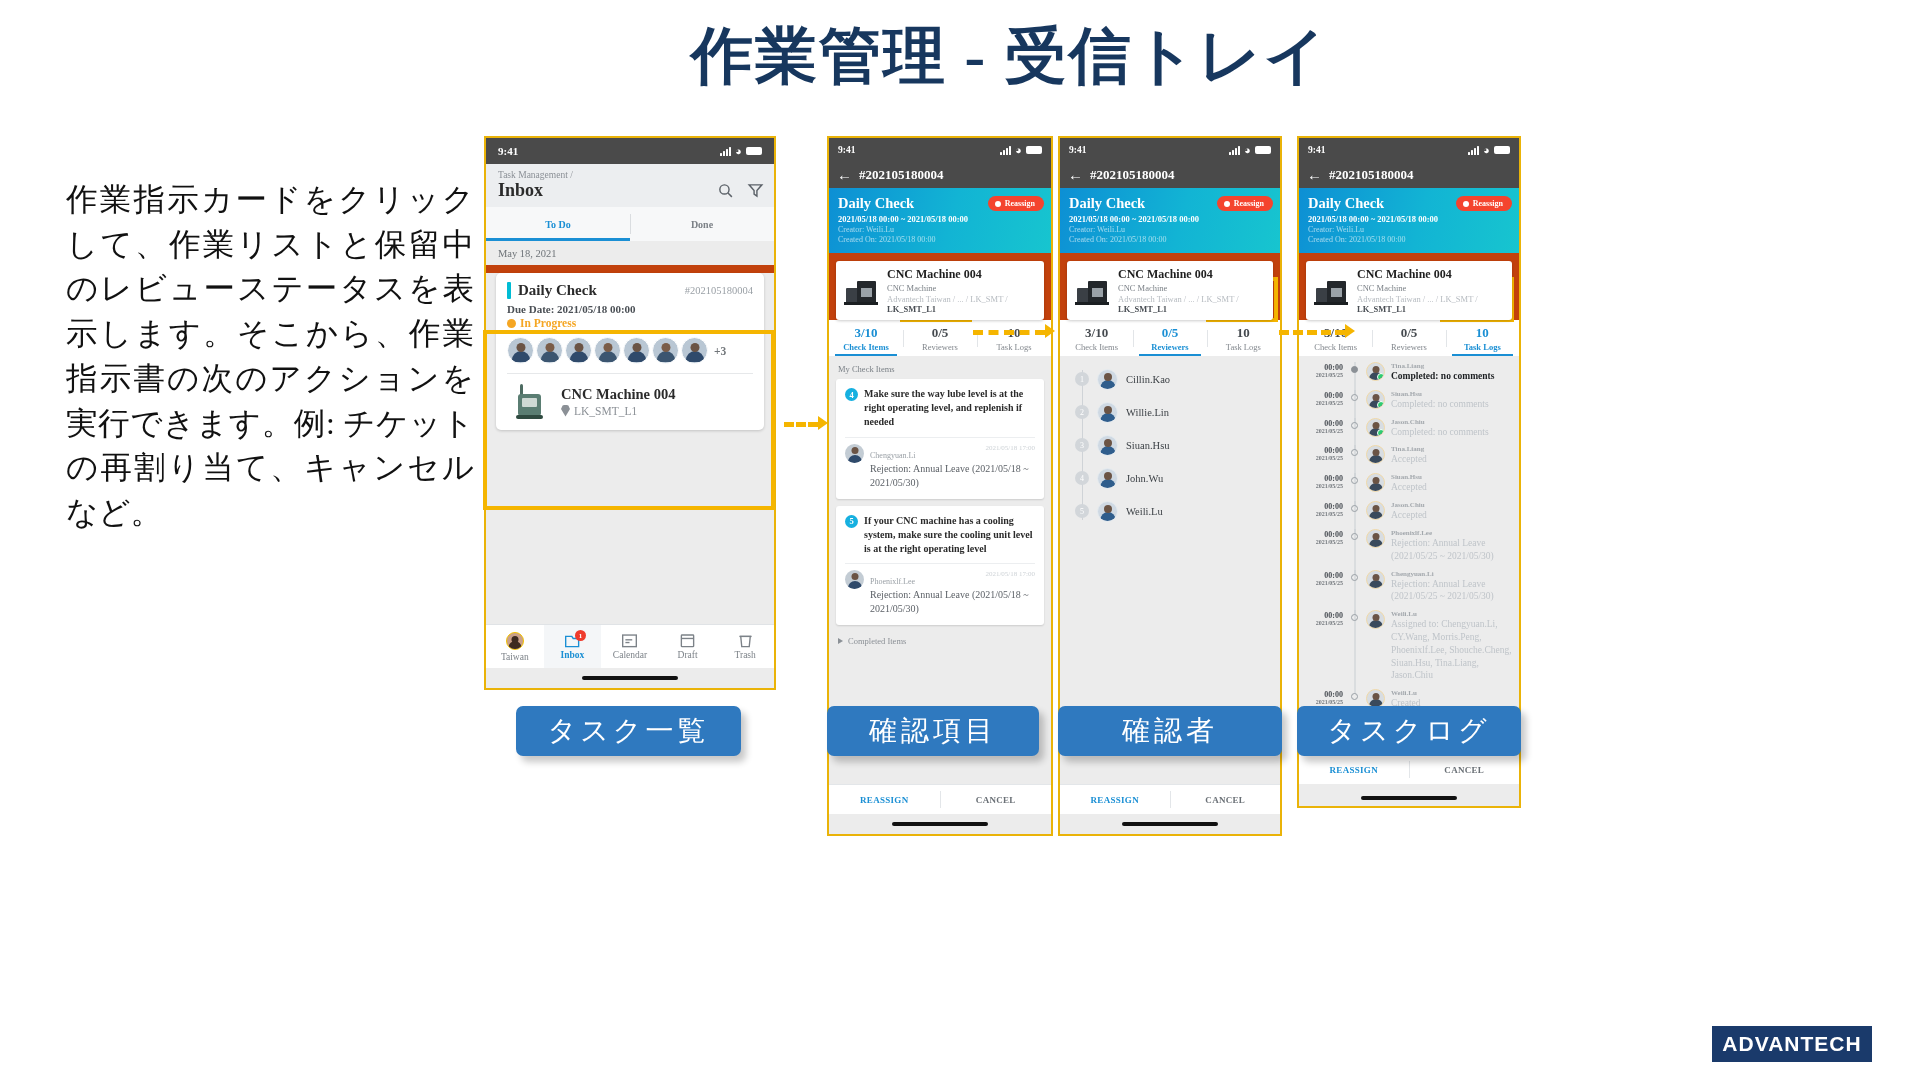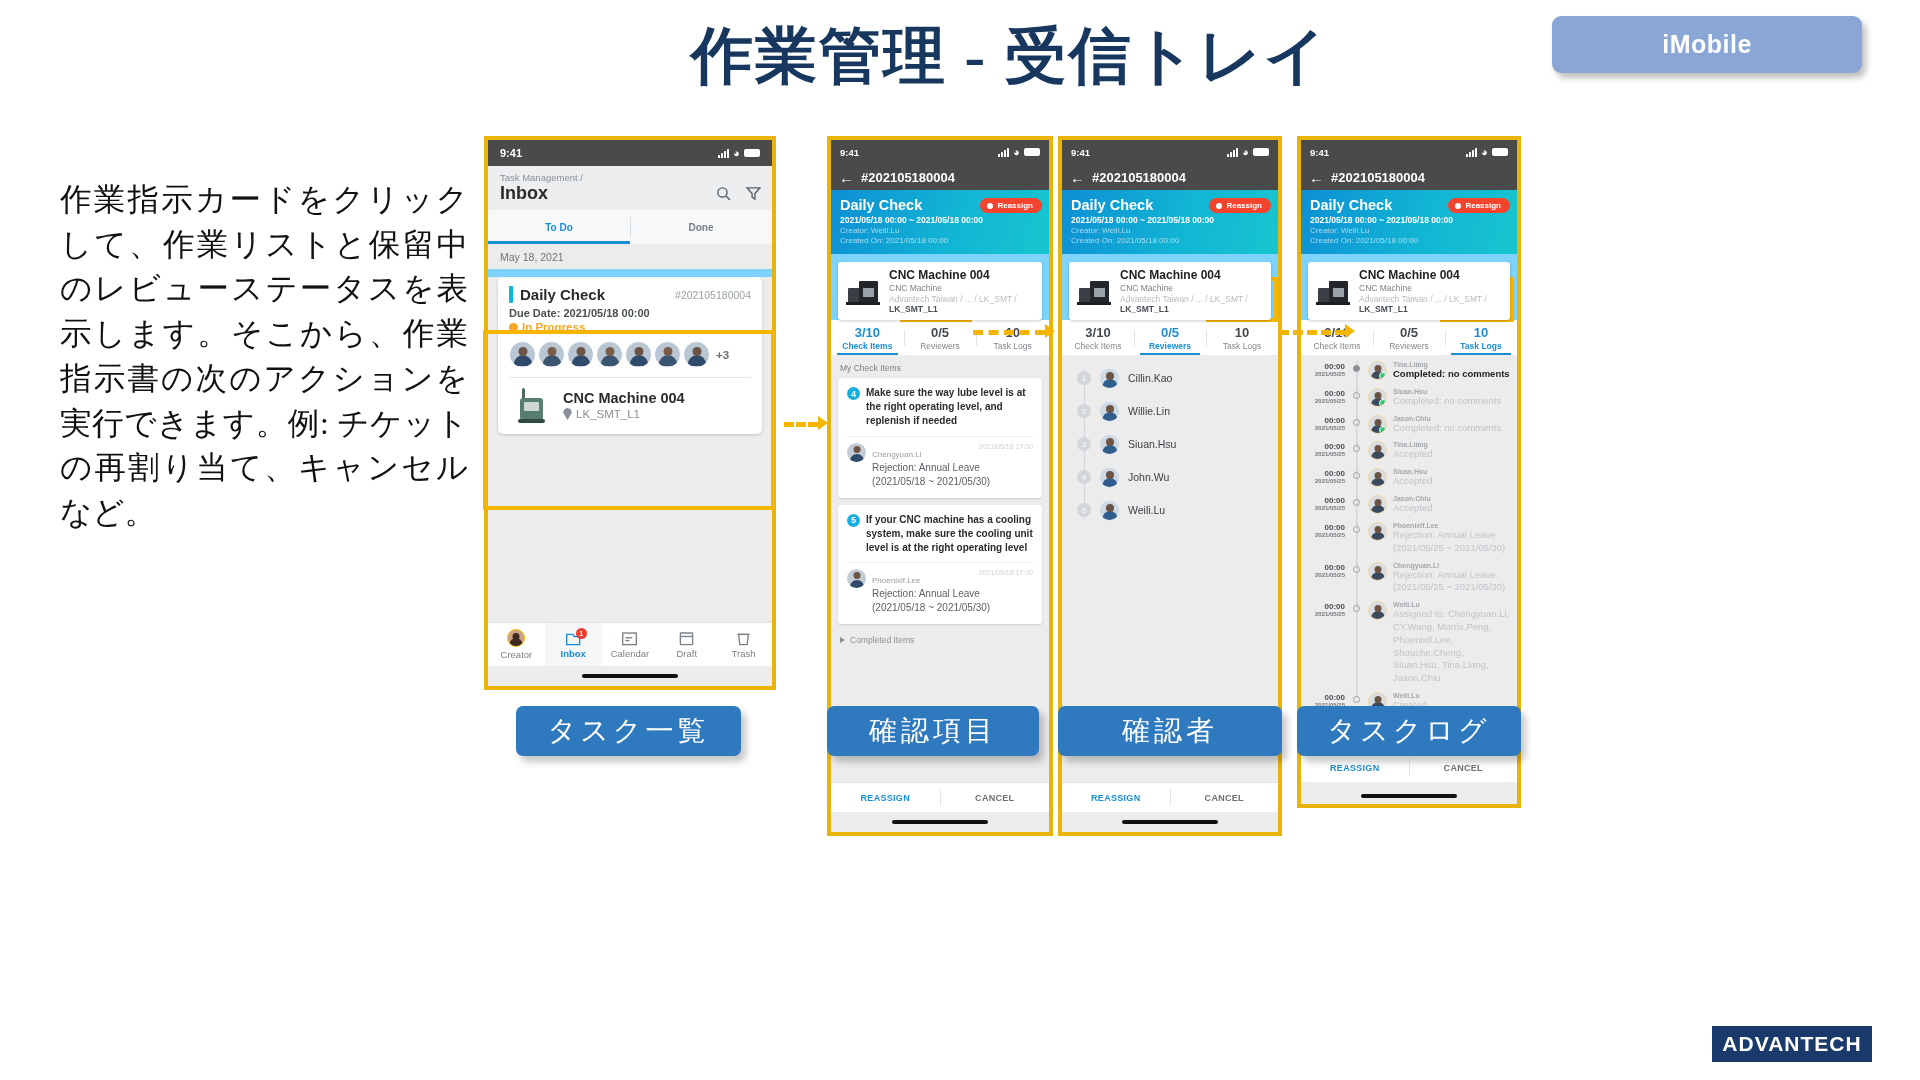--- a/index.html
+++ b/index.html
@@ -23,30 +23,31 @@
     width: 310px; height: 57px; border-radius: 9px;
     background: #8aa6d4;
     box-shadow: 4px 5px 6px rgba(0,0,0,.25);
     color: #ffffff; font-size: 25px; font-weight: 700;
     display: flex; align-items: center; justify-content: center;
     letter-spacing: .5px;
   }
 
   
   .desc {
-    position: absolute; left: 60px; top: 178px; width: 408px;
+    position: absolute; left: 66px; top: 178px; width: 408px;
     font-family: "Liberation Serif", serif;
     font-size: 31.5px; line-height: 1.42; color: #111;
     text-align: justify; text-justify: inter-character;
   }
 
   
   .phone {
-    position: absolute; background: #7dd3fc; overflow: hidden;
-    border: 4px solid #eab308;
+    position: absolute; background: #c2410c; overflow: hidden;
+    border: 2px solid #eab308;
+    font-family: Liberation Serif, serif;
   }
   .phone.p1 { left: 484px; top: 136px; width: 292px; height: 554px; }
   .phone.p2 { left: 827px; top: 136px; width: 226px; height: 700px; }
   .phone.p3 { left: 1058px; top: 136px; width: 224px; height: 700px; }
   .phone.p4 { left: 1297px; top: 136px; width: 224px; height: 672px; }
 
   
   .statusbar {
     background: #4a4a4a; color: #fff; height: 26px;
     display: flex; align-items: center; justify-content: space-between;
@@ -261,23 +262,20 @@
     background:#1a3a6b; color:#fff; display:flex; align-items:center; justify-content:center;
     font-size:21px; font-weight:700; letter-spacing:1px;
   }
 </style>
 </head>
 <body>
 
 <div class="slide">
 
   <div class="title">作業管理 - 受信トレイ</div>
-  <div class="imobile-badge">
-    <span>iMobile</span>
-  </div>
 
   <div class="desc">作業指示カードをクリックして、作業リストと保留中のレビューステータスを表示します。そこから、作業指示書の次のアクションを実行できます。例: チケットの再割り当て、キャンセルなど。</div>
 
   <div class="phone p1">
     <div class="statusbar">
       <span>9:41</span>
       <span class="sb-right">
         <span class="sig">
             <i></i>
             <i></i>
@@ -349,21 +347,21 @@
             </div>
           </span>
         </div>
       </div>
 
     </div>
 
     <div class="bottomnav">
       <div class="bn">
         <span class="creator-av"></span>
-        <span>Creator</span>
+        <span>Taiwan</span>
       </div>
       <div class="bn active">
         <span class="gi">
           <svg viewBox="0 0 24 22" width="17" height="15">
               <path d="M2 5h9l2 3h8v12H2z" fill="none" stroke="#1a8fd4" stroke-width="2"></path>
             </svg>
           <span class="badge-red">1</span>
         </span>
         <span>Inbox</span>
       </div>

